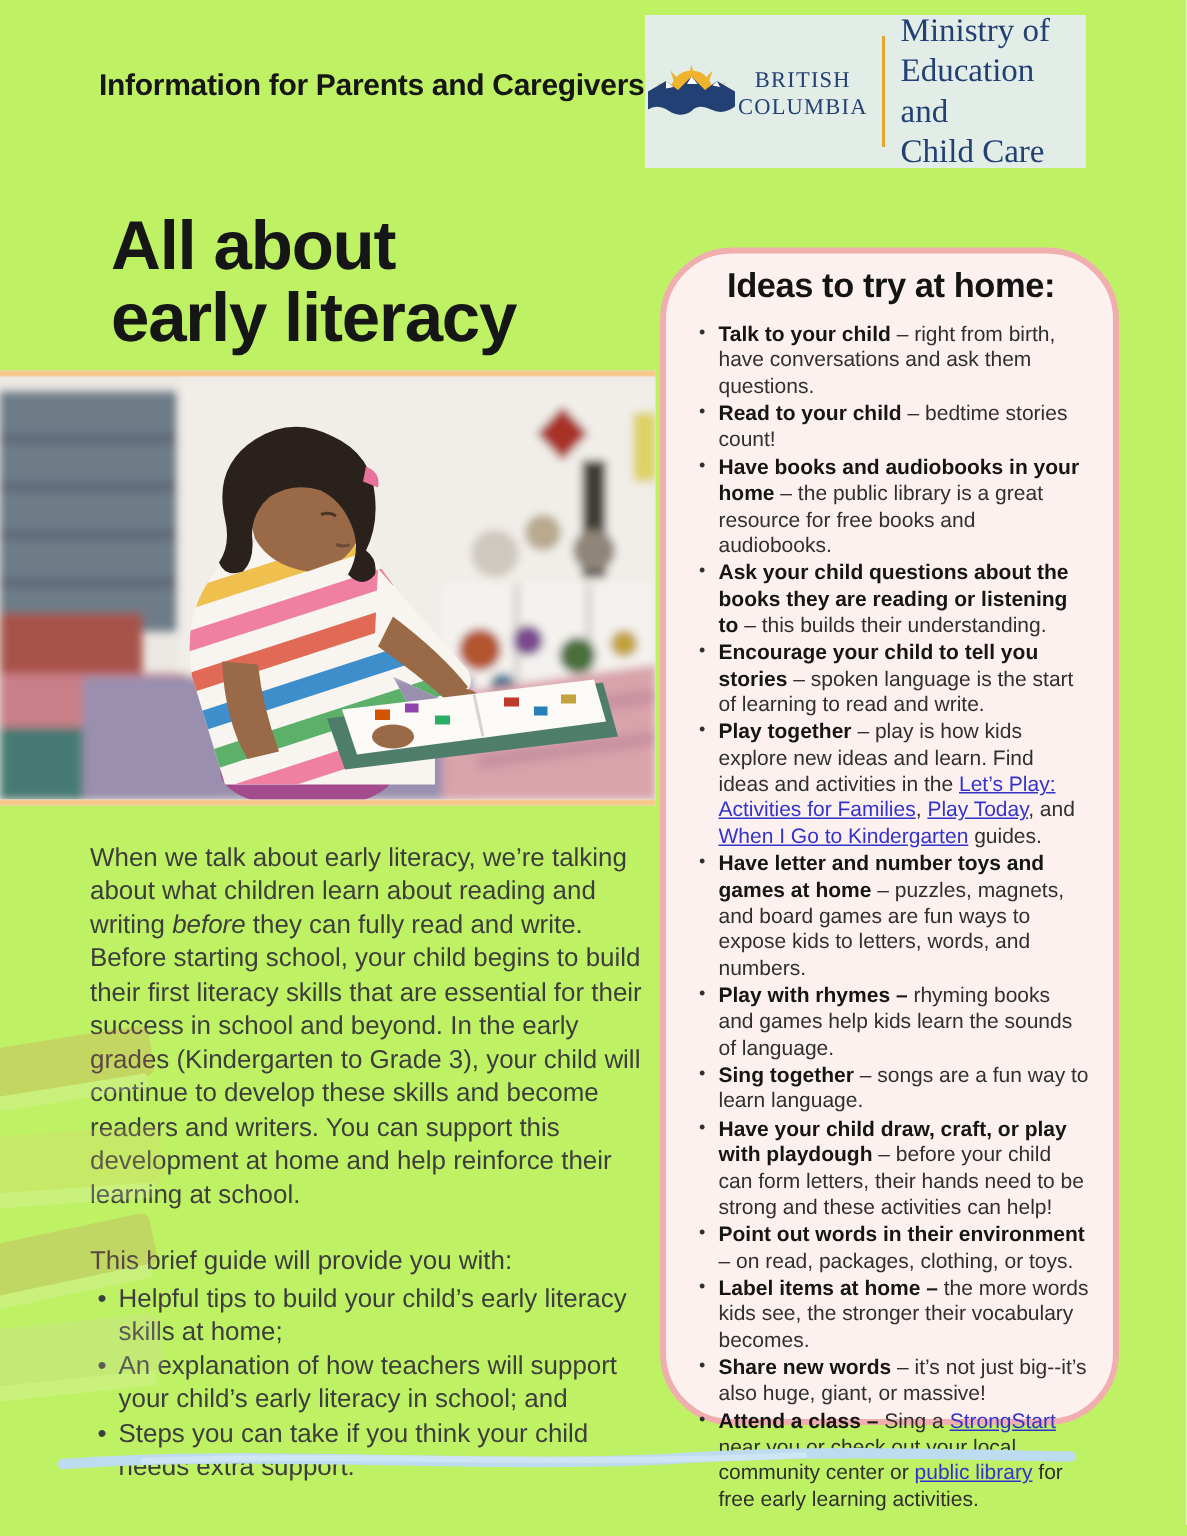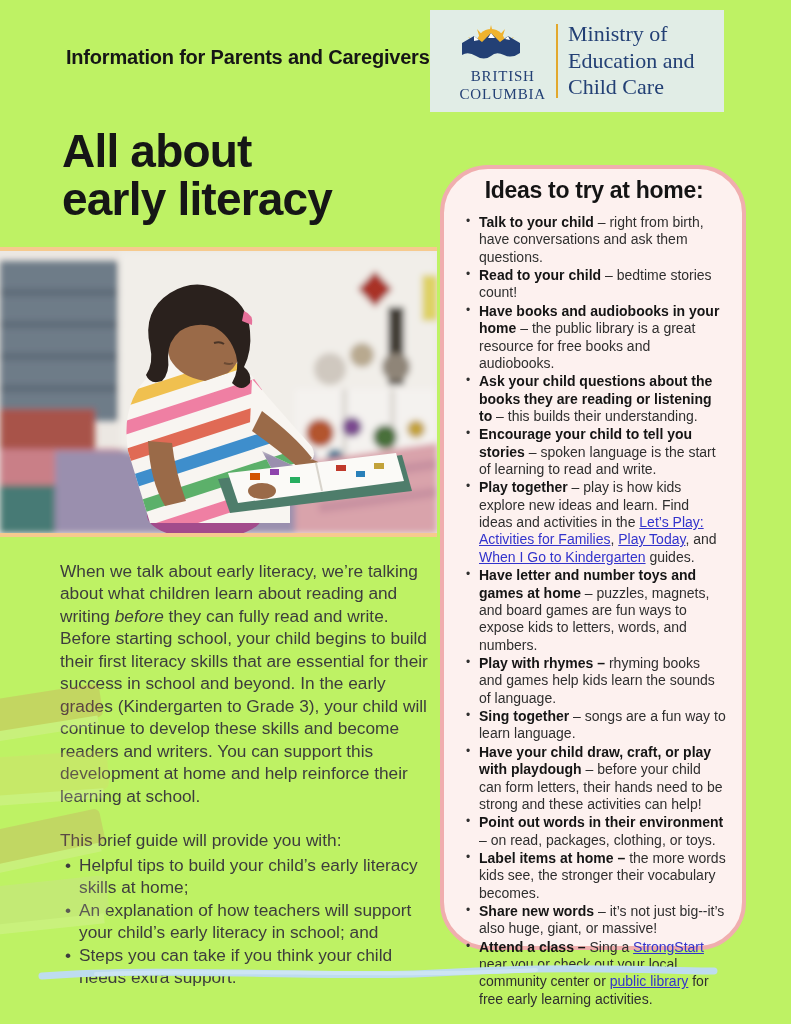--- a/index.html
+++ b/index.html
@@ -9,29 +9,29 @@
   }
   
   .eyebrow{
     position:absolute;left:66px;top:46px;font-size:20px;font-weight:bold;color:#161616;
     letter-spacing:-0.2px;
   }
   .logo-block{
     position:absolute;left:430px;top:10px;width:294px;height:102px;background:#e1ede6;
     display:flex;align-items:center;justify-content:center;gap:10px;
   }
-  .emblem-col{display:flex;flex-direction:column;align-items:flex-start;margin-top:4px;}
+  .emblem-col{display:flex;align-items:center;margin-top:4px;}
   .org{font-family:"Liberation Serif","DejaVu Serif",serif;color:#234075;font-size:15px;
     letter-spacing:0.8px;text-align:center;line-height:1.15;margin-top:1px;}
   .logo-divider{width:2px;height:74px;background:#e2a82d;}
   .ministry{font-family:"Liberation Serif","DejaVu Serif",serif;color:#234075;font-size:22px;
     line-height:1.22;}
   
   .title{
-    position:absolute;left:62px;top:128px;margin:0;font-size:46px;line-height:1.04;
+    position:absolute;left:62px;top:128px;margin:12px;font-size:46px;line-height:1.04;
     font-weight:bold;color:#161616;letter-spacing:-0.8px;
   }
   
   .photo{
     position:absolute;left:0;top:247px;width:437px;height:290px;box-sizing:border-box;
     border-top:4px solid #f6ca8e;border-bottom:4px solid #f6ca8e;overflow:hidden;background:#ece8e3;
   }
   .photo svg{display:block;}
   
   .body-col{

